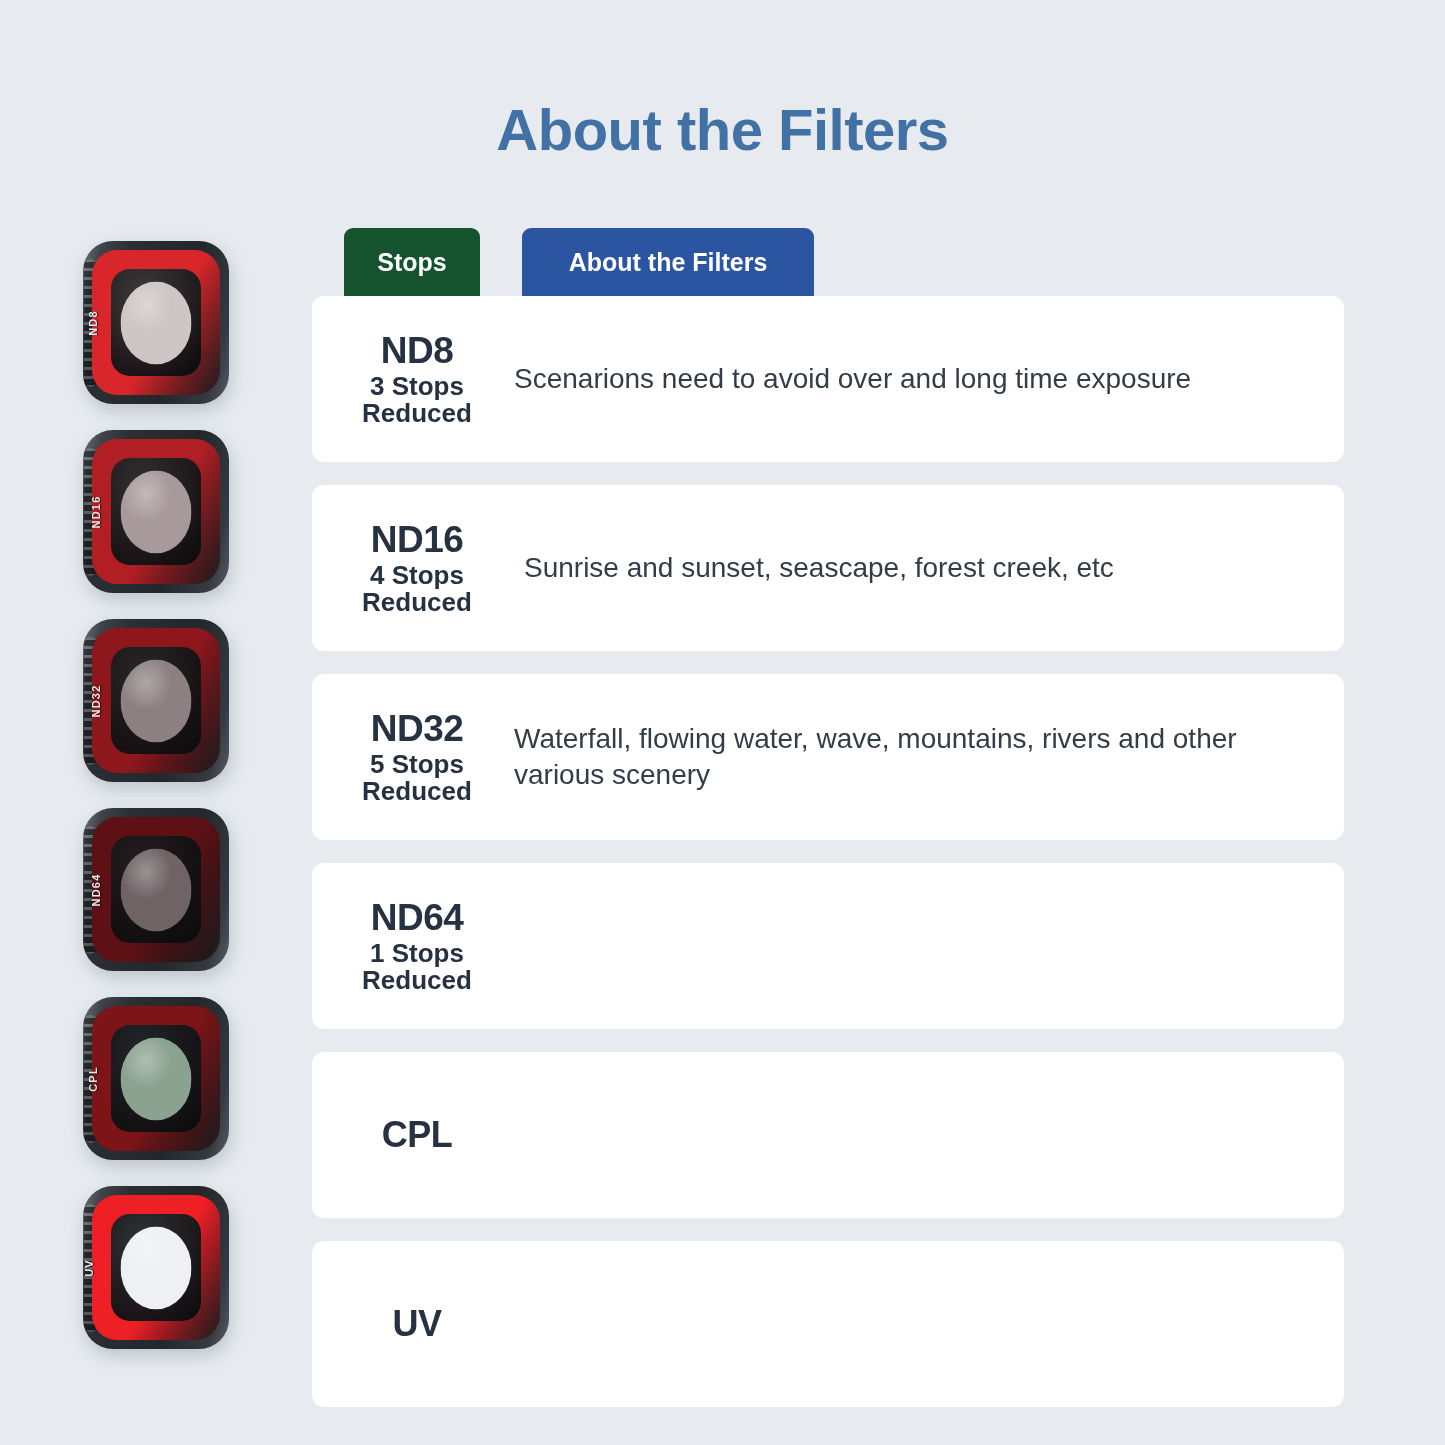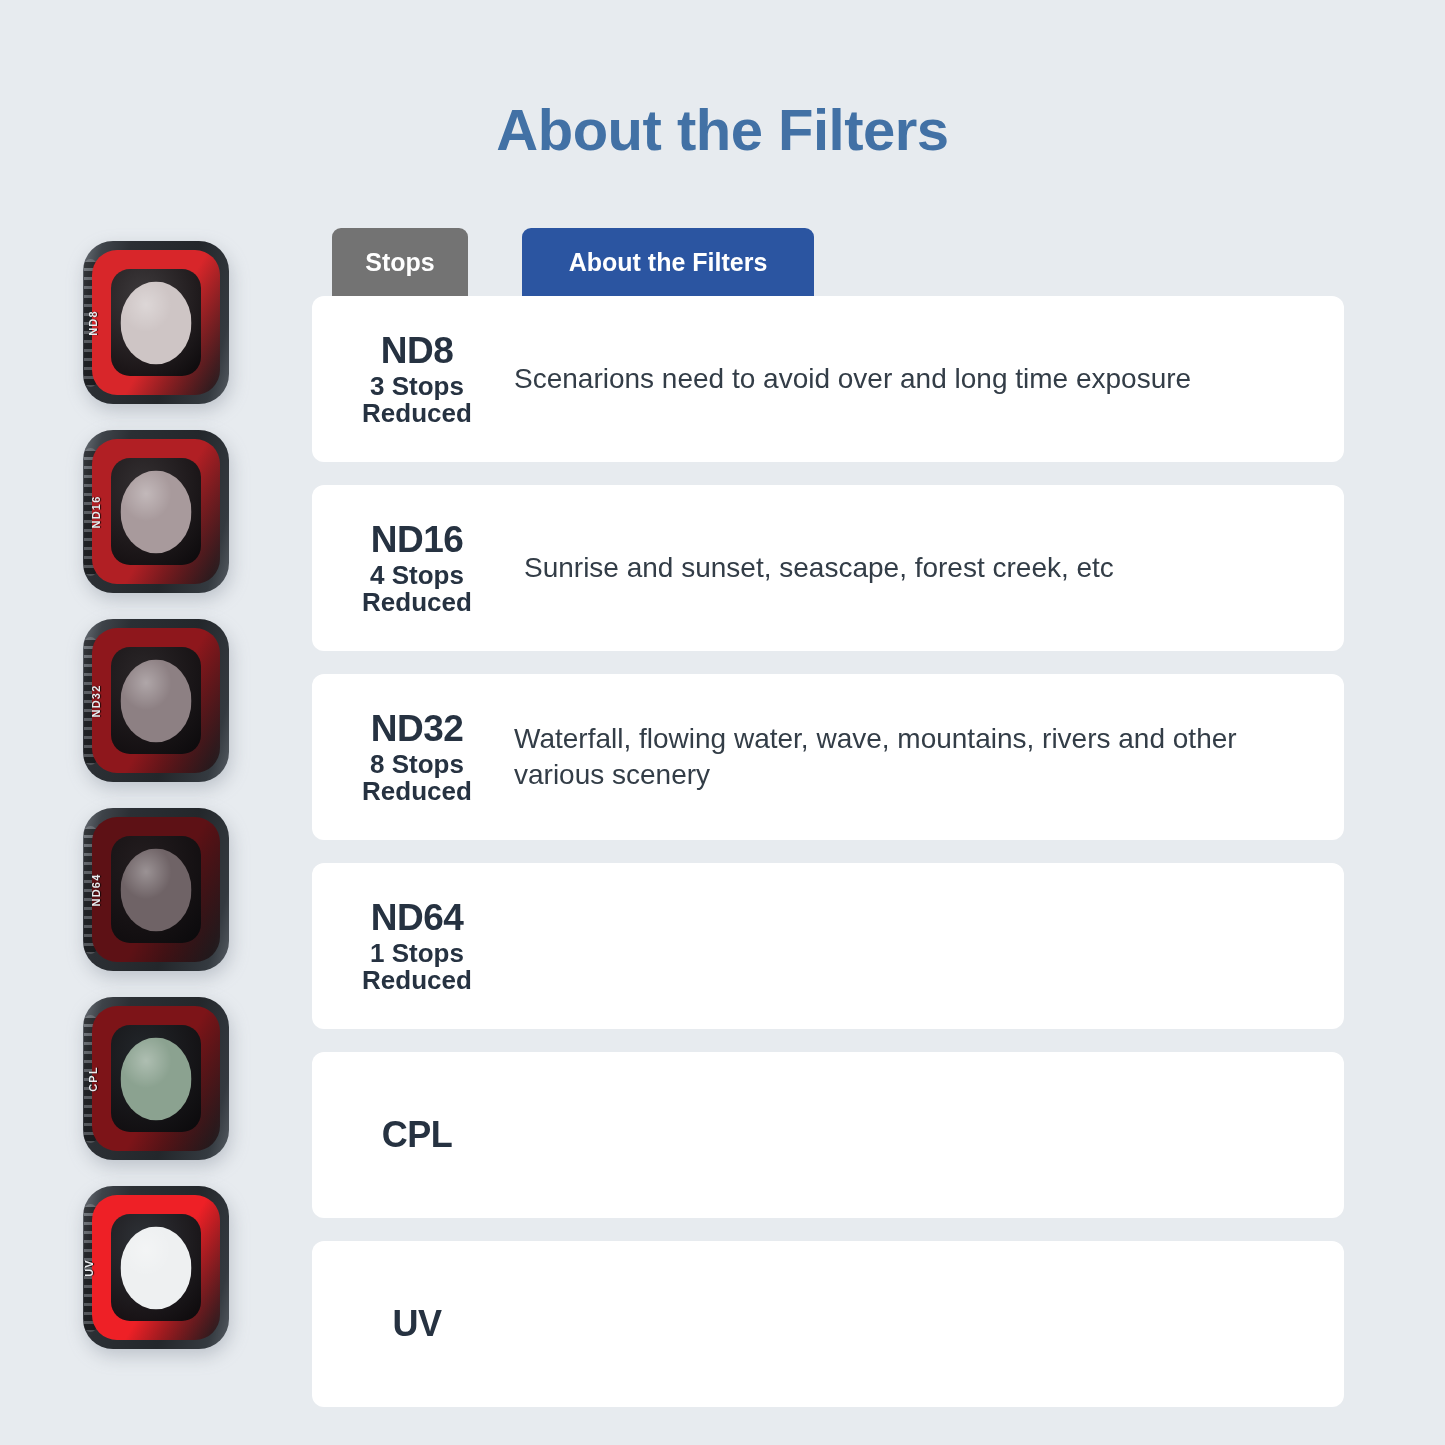--- a/index.html
+++ b/index.html
@@ -46,23 +46,23 @@
     height: 68px;
     border-radius: 9px 9px 0 0;
     color: #ffffff;
     font-size: 25px;
     font-weight: bold;
     display: flex;
     align-items: center;
     justify-content: center;
   }
   .tab-stops {
-    left: 20px;
+    left: 32px;
     width: 136px;
-    background: #737373;
+    background: #14532d;
   }
   .tab-about {
     left: 210px;
     width: 292px;
     background: #2b55a1;
   }
 
   
   .row {
     position: relative;
@@ -289,21 +289,21 @@
         <div class="row-stop">
           <div class="stop-name">ND16</div>
           <div class="stop-sub">4 Stops
 Reduced</div>
         </div>
         <div class="row-desc indent-1">Sunrise and sunset, seascape, forest creek, etc</div>
       </div>
       <div class="row">
         <div class="row-stop">
           <div class="stop-name">ND32</div>
-          <div class="stop-sub">8 Stops
+          <div class="stop-sub">5 Stops
 Reduced</div>
         </div>
         <div class="row-desc indent-0">Waterfall, flowing water, wave, mountains, rivers and other
 various scenery</div>
       </div>
       <div class="row">
         <div class="row-stop">
           <div class="stop-name">ND64</div>
           <div class="stop-sub">1 Stops
 Reduced</div>

